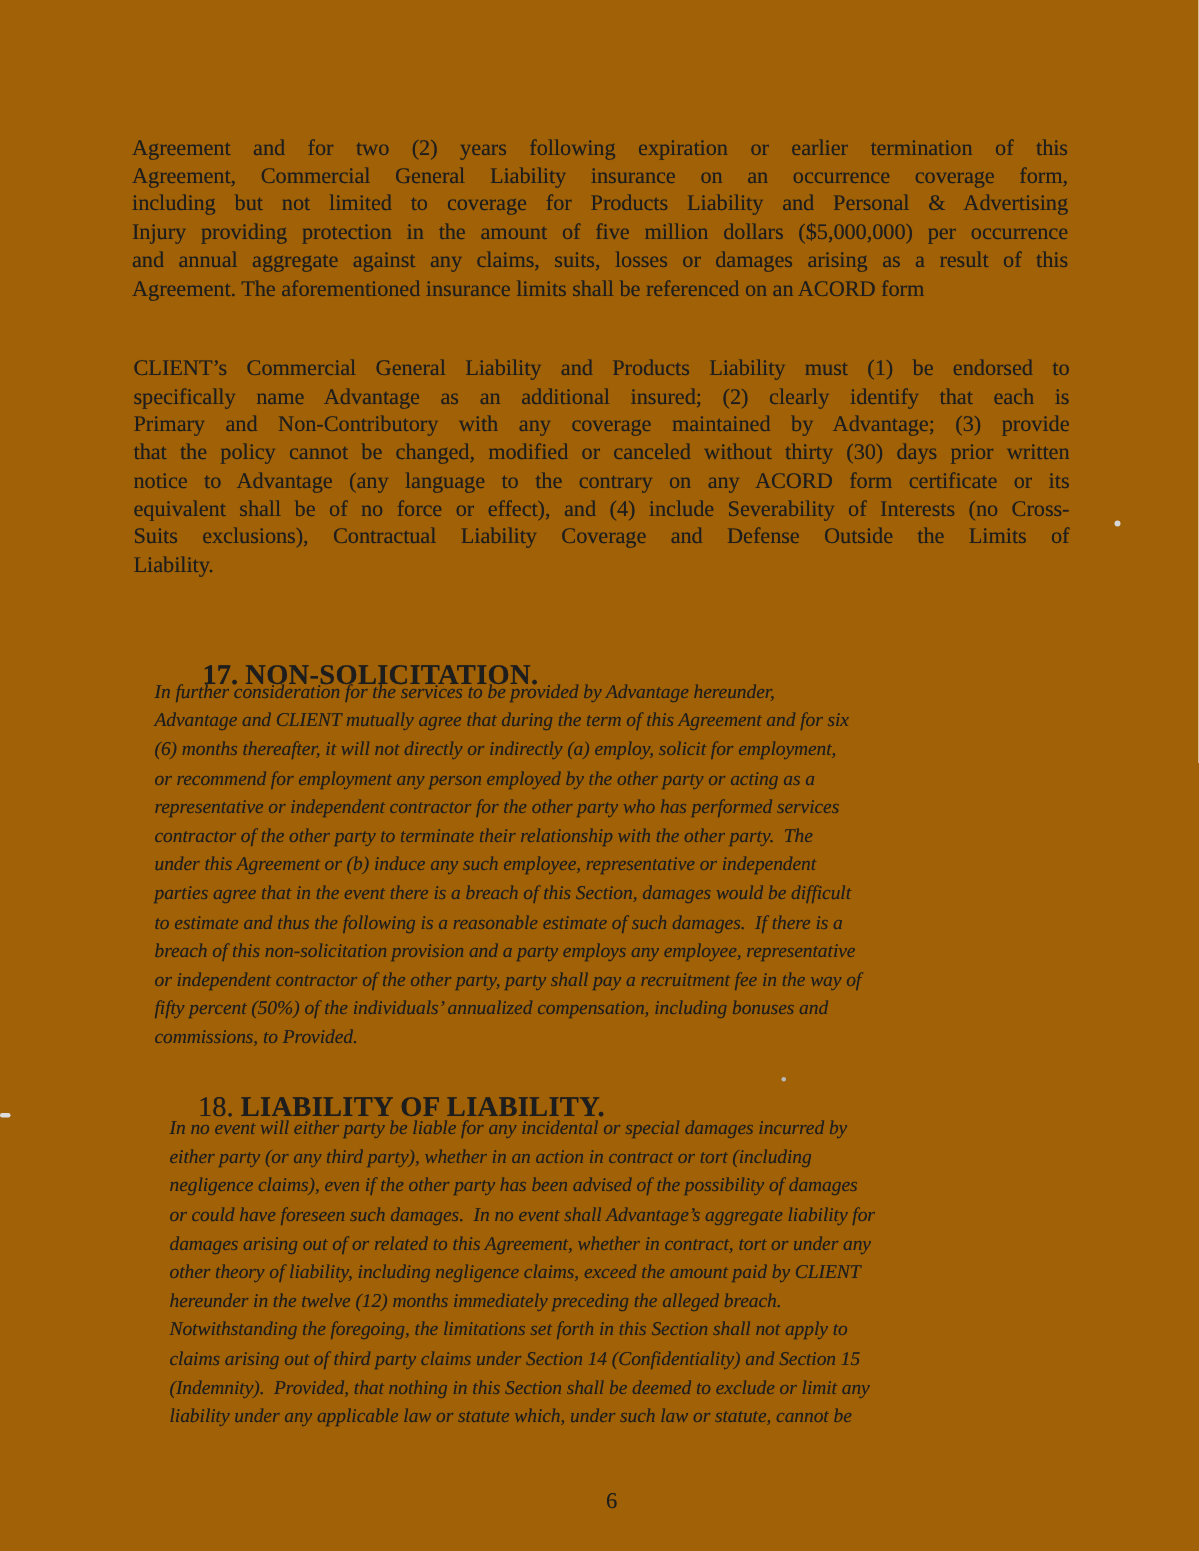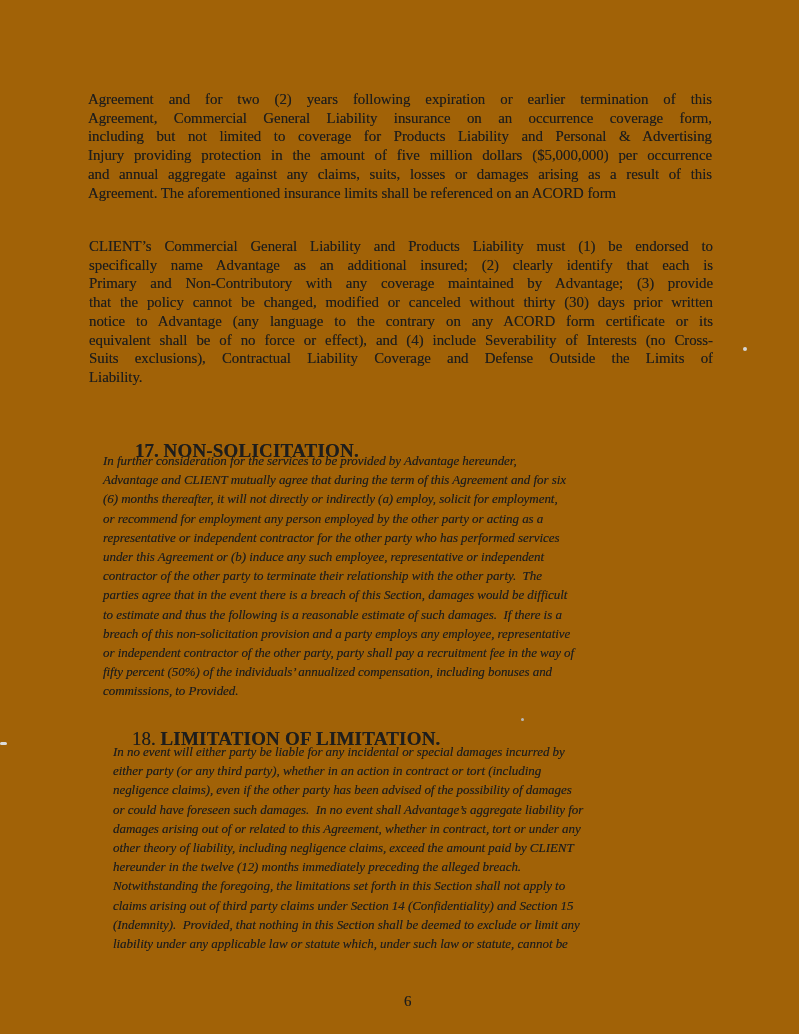--- a/index.html
+++ b/index.html
@@ -85,32 +85,32 @@
   <div class="block heading bold-num" style="left:116px; top:418px;">
     <span class="num">17. </span><span class="ttl">NON-SOLICITATION.</span>
   </div>
 
   <div class="block rpar" style="left:103px; top:451px;">
       <div class="ln">In further consideration for the services to be provided by Advantage hereunder,</div>
       <div class="ln">Advantage and CLIENT mutually agree that during the term of this Agreement and for six</div>
       <div class="ln">(6) months thereafter, it will not directly or indirectly (a) employ, solicit for employment,</div>
       <div class="ln">or recommend for employment any person employed by the other party or acting as a</div>
       <div class="ln">representative or independent contractor for the other party who has performed services</div>
+      <div class="ln">contractor of the other party to terminate their relationship with the other party.  The</div>
       <div class="ln">under this Agreement or (b) induce any such employee, representative or independent</div>
-      <div class="ln">contractor of the other party to terminate their relationship with the other party.  The</div>
       <div class="ln">parties agree that in the event there is a breach of this Section, damages would be difficult</div>
       <div class="ln">to estimate and thus the following is a reasonable estimate of such damages.  If there is a</div>
       <div class="ln">breach of this non-solicitation provision and a party employs any employee, representative</div>
       <div class="ln">or independent contractor of the other party, party shall pay a recruitment fee in the way of</div>
       <div class="ln">fifty percent (50%) of the individuals’ annualized compensation, including bonuses and</div>
       <div class="ln">commissions, to Provided.</div>
     </div>
 
   <div class="block heading" style="left:113px; top:706px;">
-    <span class="num">18. </span><span class="ttl">LIMITATION OF LIMITATION.</span>
+    <span class="num">18. </span><span class="ttl">LIABILITY OF LIABILITY.</span>
   </div>
 
   <div class="block rpar" style="left:113px; top:742px;">
       <div class="ln">In no event will either party be liable for any incidental or special damages incurred by</div>
       <div class="ln">either party (or any third party), whether in an action in contract or tort (including</div>
       <div class="ln">negligence claims), even if the other party has been advised of the possibility of damages</div>
       <div class="ln">or could have foreseen such damages.  In no event shall Advantage’s aggregate liability for</div>
       <div class="ln">damages arising out of or related to this Agreement, whether in contract, tort or under any</div>
       <div class="ln">other theory of liability, including negligence claims, exceed the amount paid by CLIENT</div>
       <div class="ln">hereunder in the twelve (12) months immediately preceding the alleged breach.</div>

